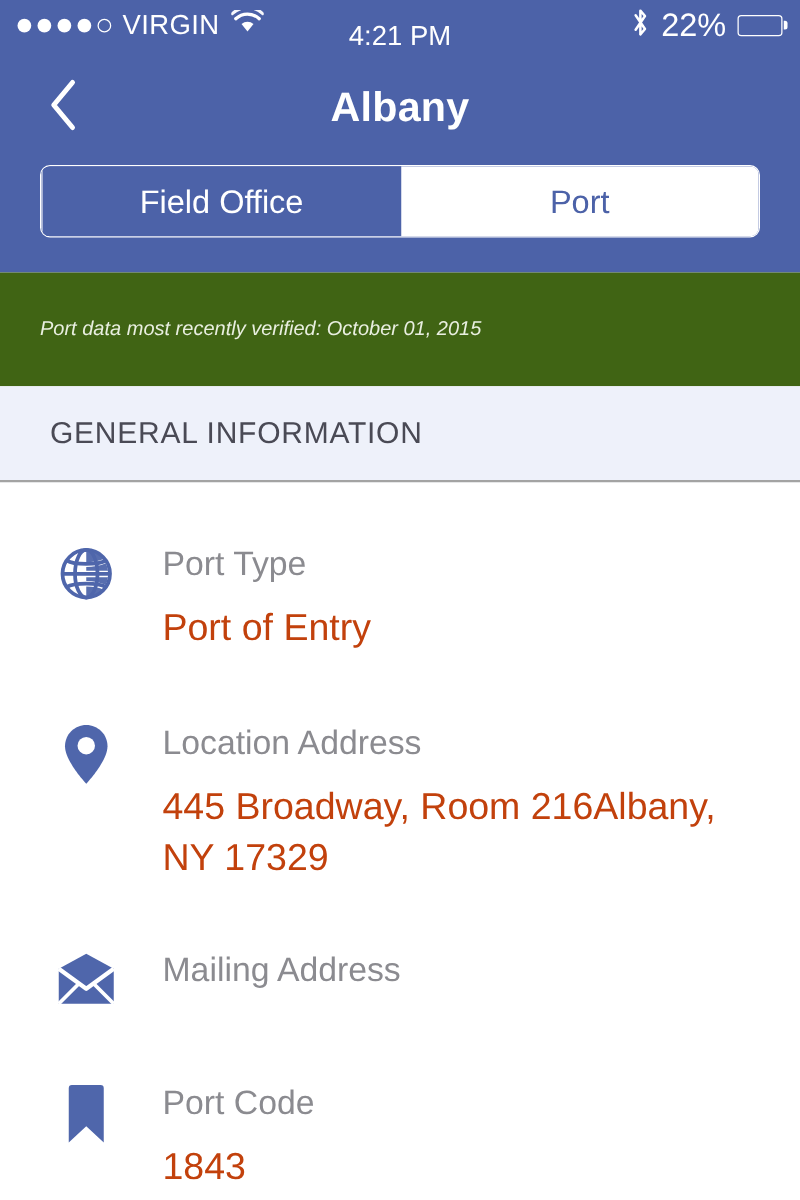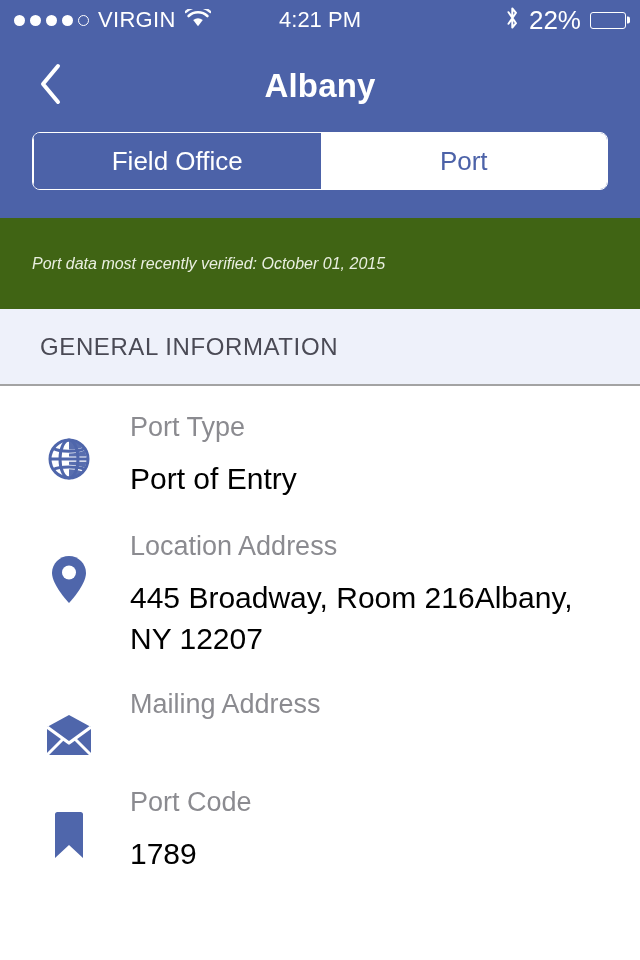--- a/index.html
+++ b/index.html
@@ -61,21 +61,21 @@
     line-height: 1;
   }
   .wifi-ico { display: block; }
   .status-center {
     position: absolute;
     left: 0;
     right: 0;
     top: 0;
     bottom: 0;
     display: flex;
-    align-items: center;
+    align-items: flex-end;
     justify-content: center;
     pointer-events: none;
   }
   .clock {
     font-size: 22px;
     font-weight: 400;
     line-height: 1;
   }
   .status-right {
     margin-left: auto;
@@ -224,29 +224,30 @@
     display: flex;
     align-items: center;
     justify-content: center;
     padding-top: 26px;
     box-sizing: border-box;
   }
   .row-text {
     flex: 1;
     padding-left: 22px;
     box-sizing: border-box;
+    margin-top: 24px;
   }
   .row-label {
     color: #8b8b90;
     font-size: 27px;
     line-height: 1.32;
     margin-bottom: 12px;
   }
   .row-value {
-    color: #000000;
+    color: #c2410c;
     font-size: 30px;
     line-height: 1.38;
   }
   .row-value.empty {
     min-height: 6px;
   }
 
   
   .row-port-type { padding-top: 24px; }
   .row-location  { padding-top: 24px; }
@@ -348,21 +349,21 @@
 
     <div class="info-row row-location">
       <div class="row-icon">
         <svg width="38" height="50" viewBox="0 0 38 50">
           <path d="M19 1 C9.6 1 2 8.6 2 18 C2 30 19 48 19 48 C19 48 36 30 36 18 C36 8.6 28.4 1 19 1 Z" fill="#4f66ab"></path>
           <circle cx="19" cy="17.5" r="7" fill="#ffffff"></circle>
         </svg>
       </div>
       <div class="row-text">
         <div class="row-label">Location Address</div>
-        <div class="row-value">445 Broadway, Room 216Albany, NY 12207</div>
+        <div class="row-value">445 Broadway, Room 216Albany, NY 17329</div>
       </div>
     </div>
 
     <div class="info-row row-mailing">
       <div class="row-icon">
         <svg width="48" height="44" viewBox="0 0 48 44">
           <path d="M2 14 L24 2 L46 14 L46 42 L2 42 Z" fill="#4f66ab"></path>
           <path d="M2 14 L24 30 L46 14" fill="none" stroke="#ffffff" stroke-width="3.4" stroke-linejoin="round"></path>
           <path d="M2 42 L18 26 M46 42 L30 26" stroke="#ffffff" stroke-width="3" fill="none"></path>
         </svg>
@@ -374,18 +375,18 @@
     </div>
 
     <div class="info-row row-portcode">
       <div class="row-icon">
         <svg width="36" height="50" viewBox="0 0 36 50">
           <path d="M4 3.5 a2.5 2.5 0 0 1 2.5 -2.5 h23 a2.5 2.5 0 0 1 2.5 2.5 V47 L18 34 L4 47 Z" fill="#4f66ab"></path>
         </svg>
       </div>
       <div class="row-text">
         <div class="row-label">Port Code</div>
-        <div class="row-value">1789</div>
+        <div class="row-value">1843</div>
       </div>
     </div>
 
   </div>
 </div>
 
 </body></html>

